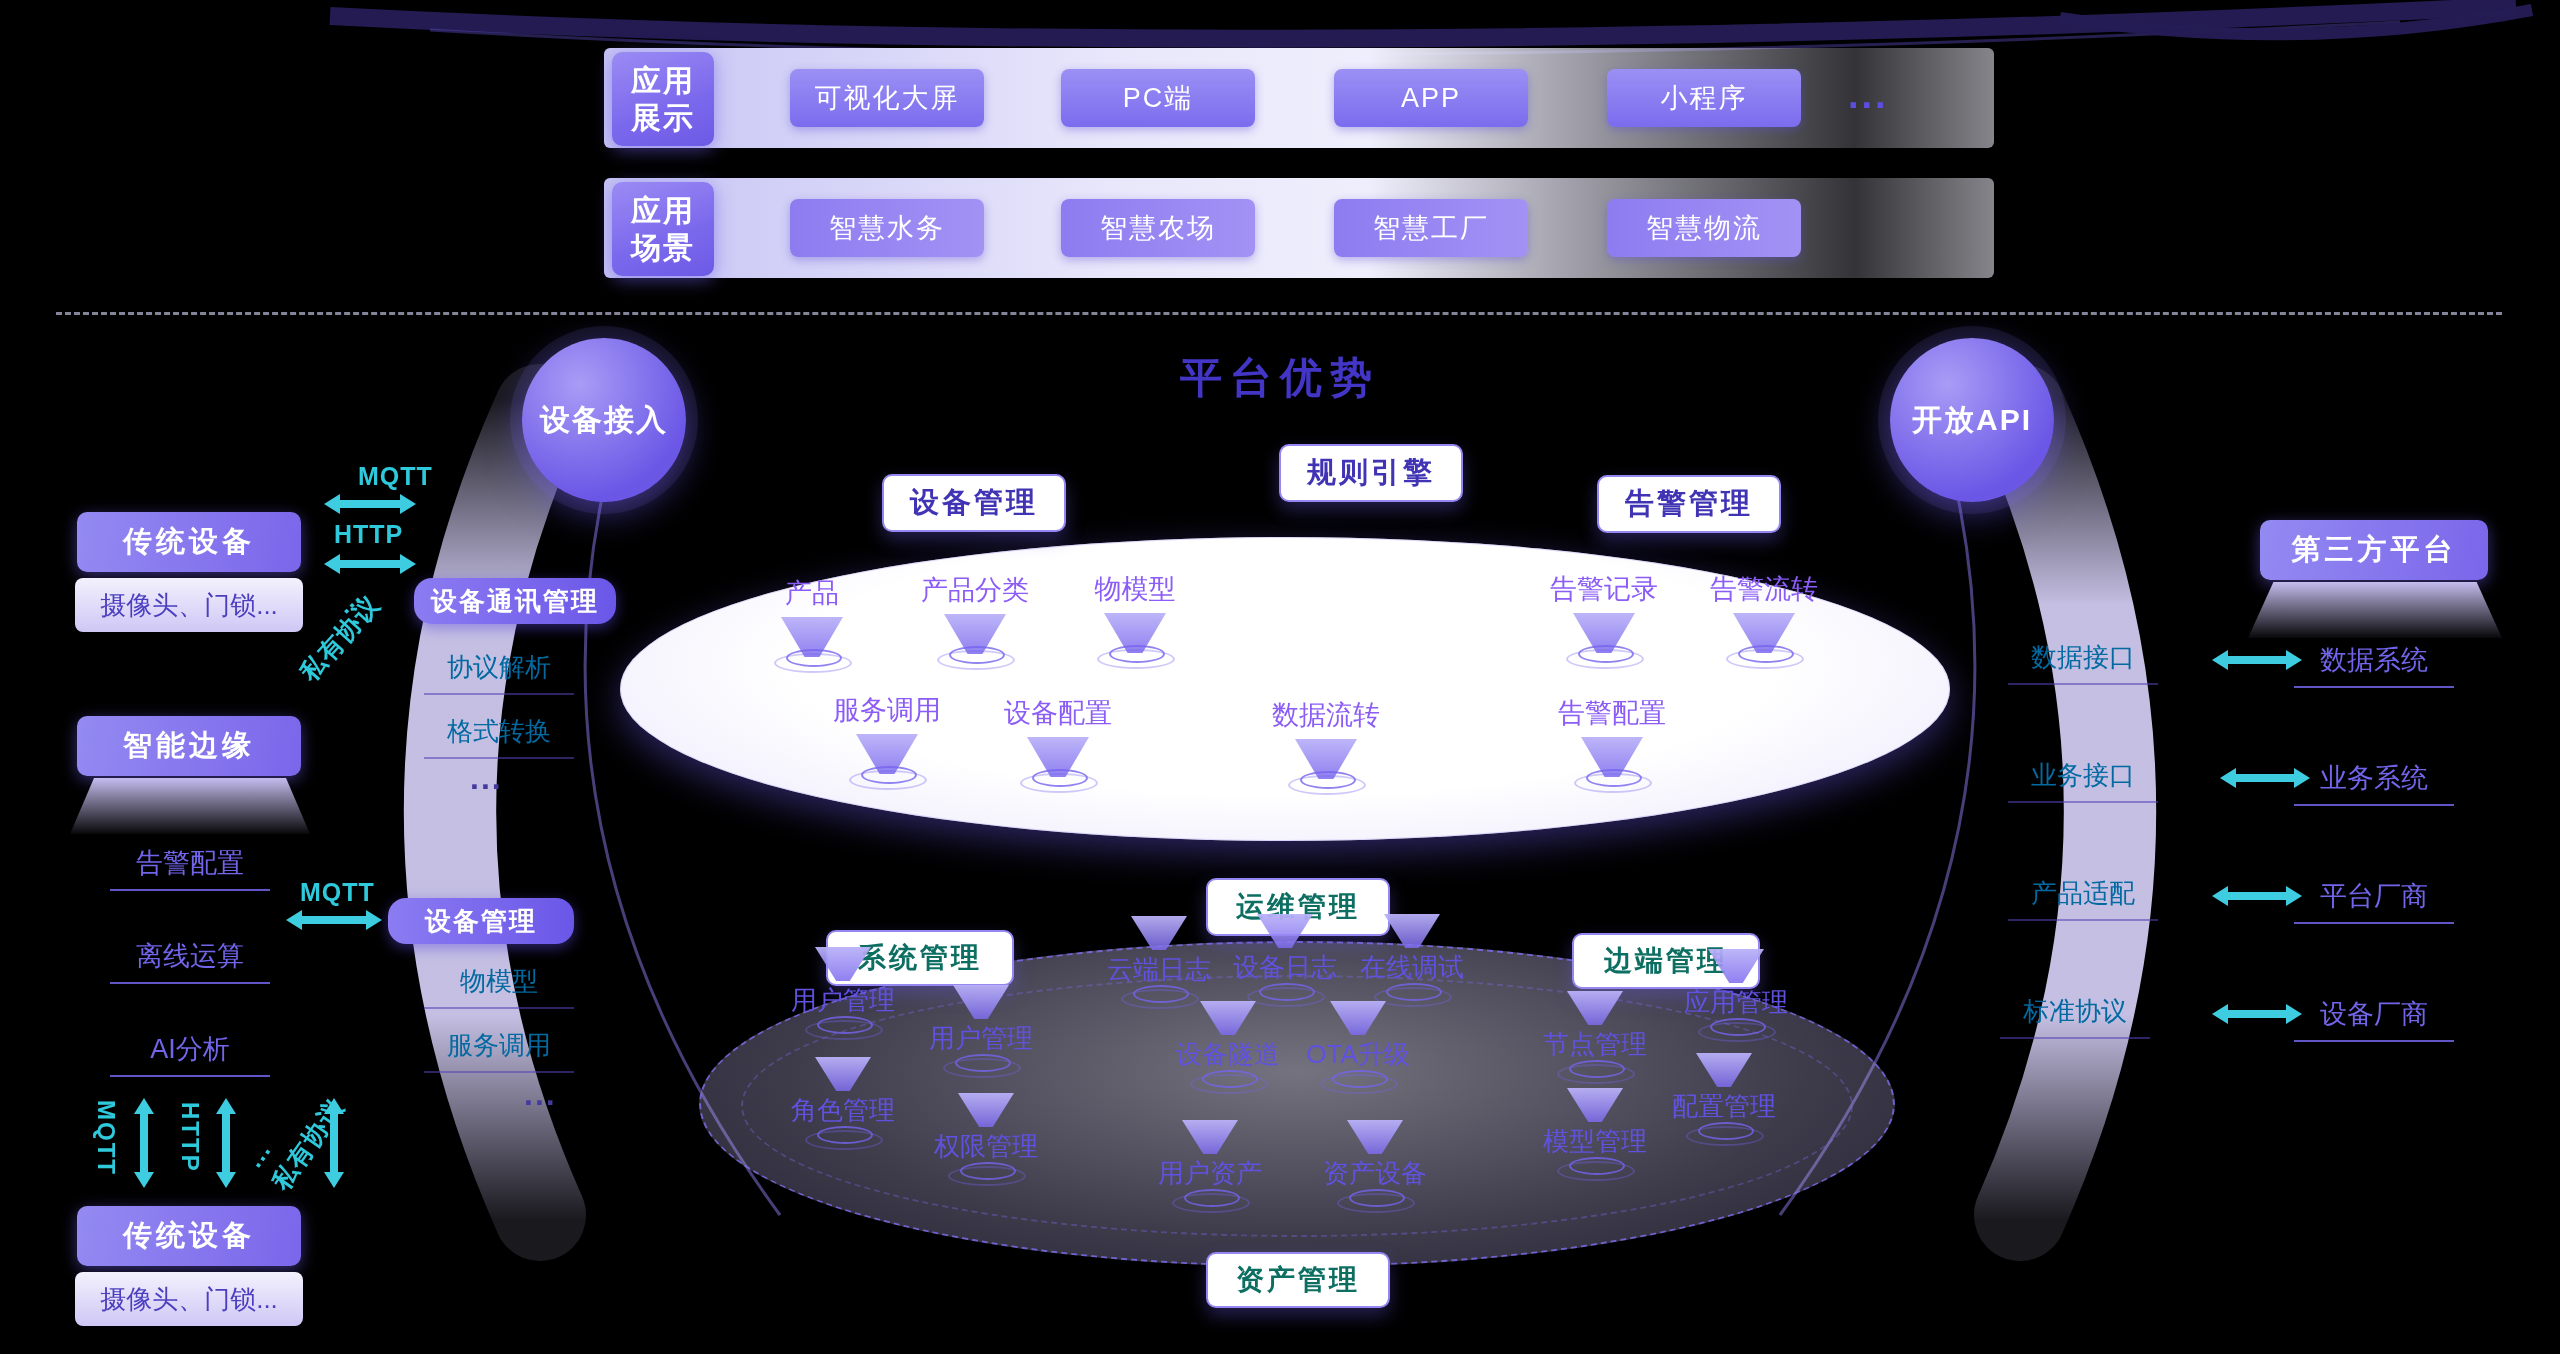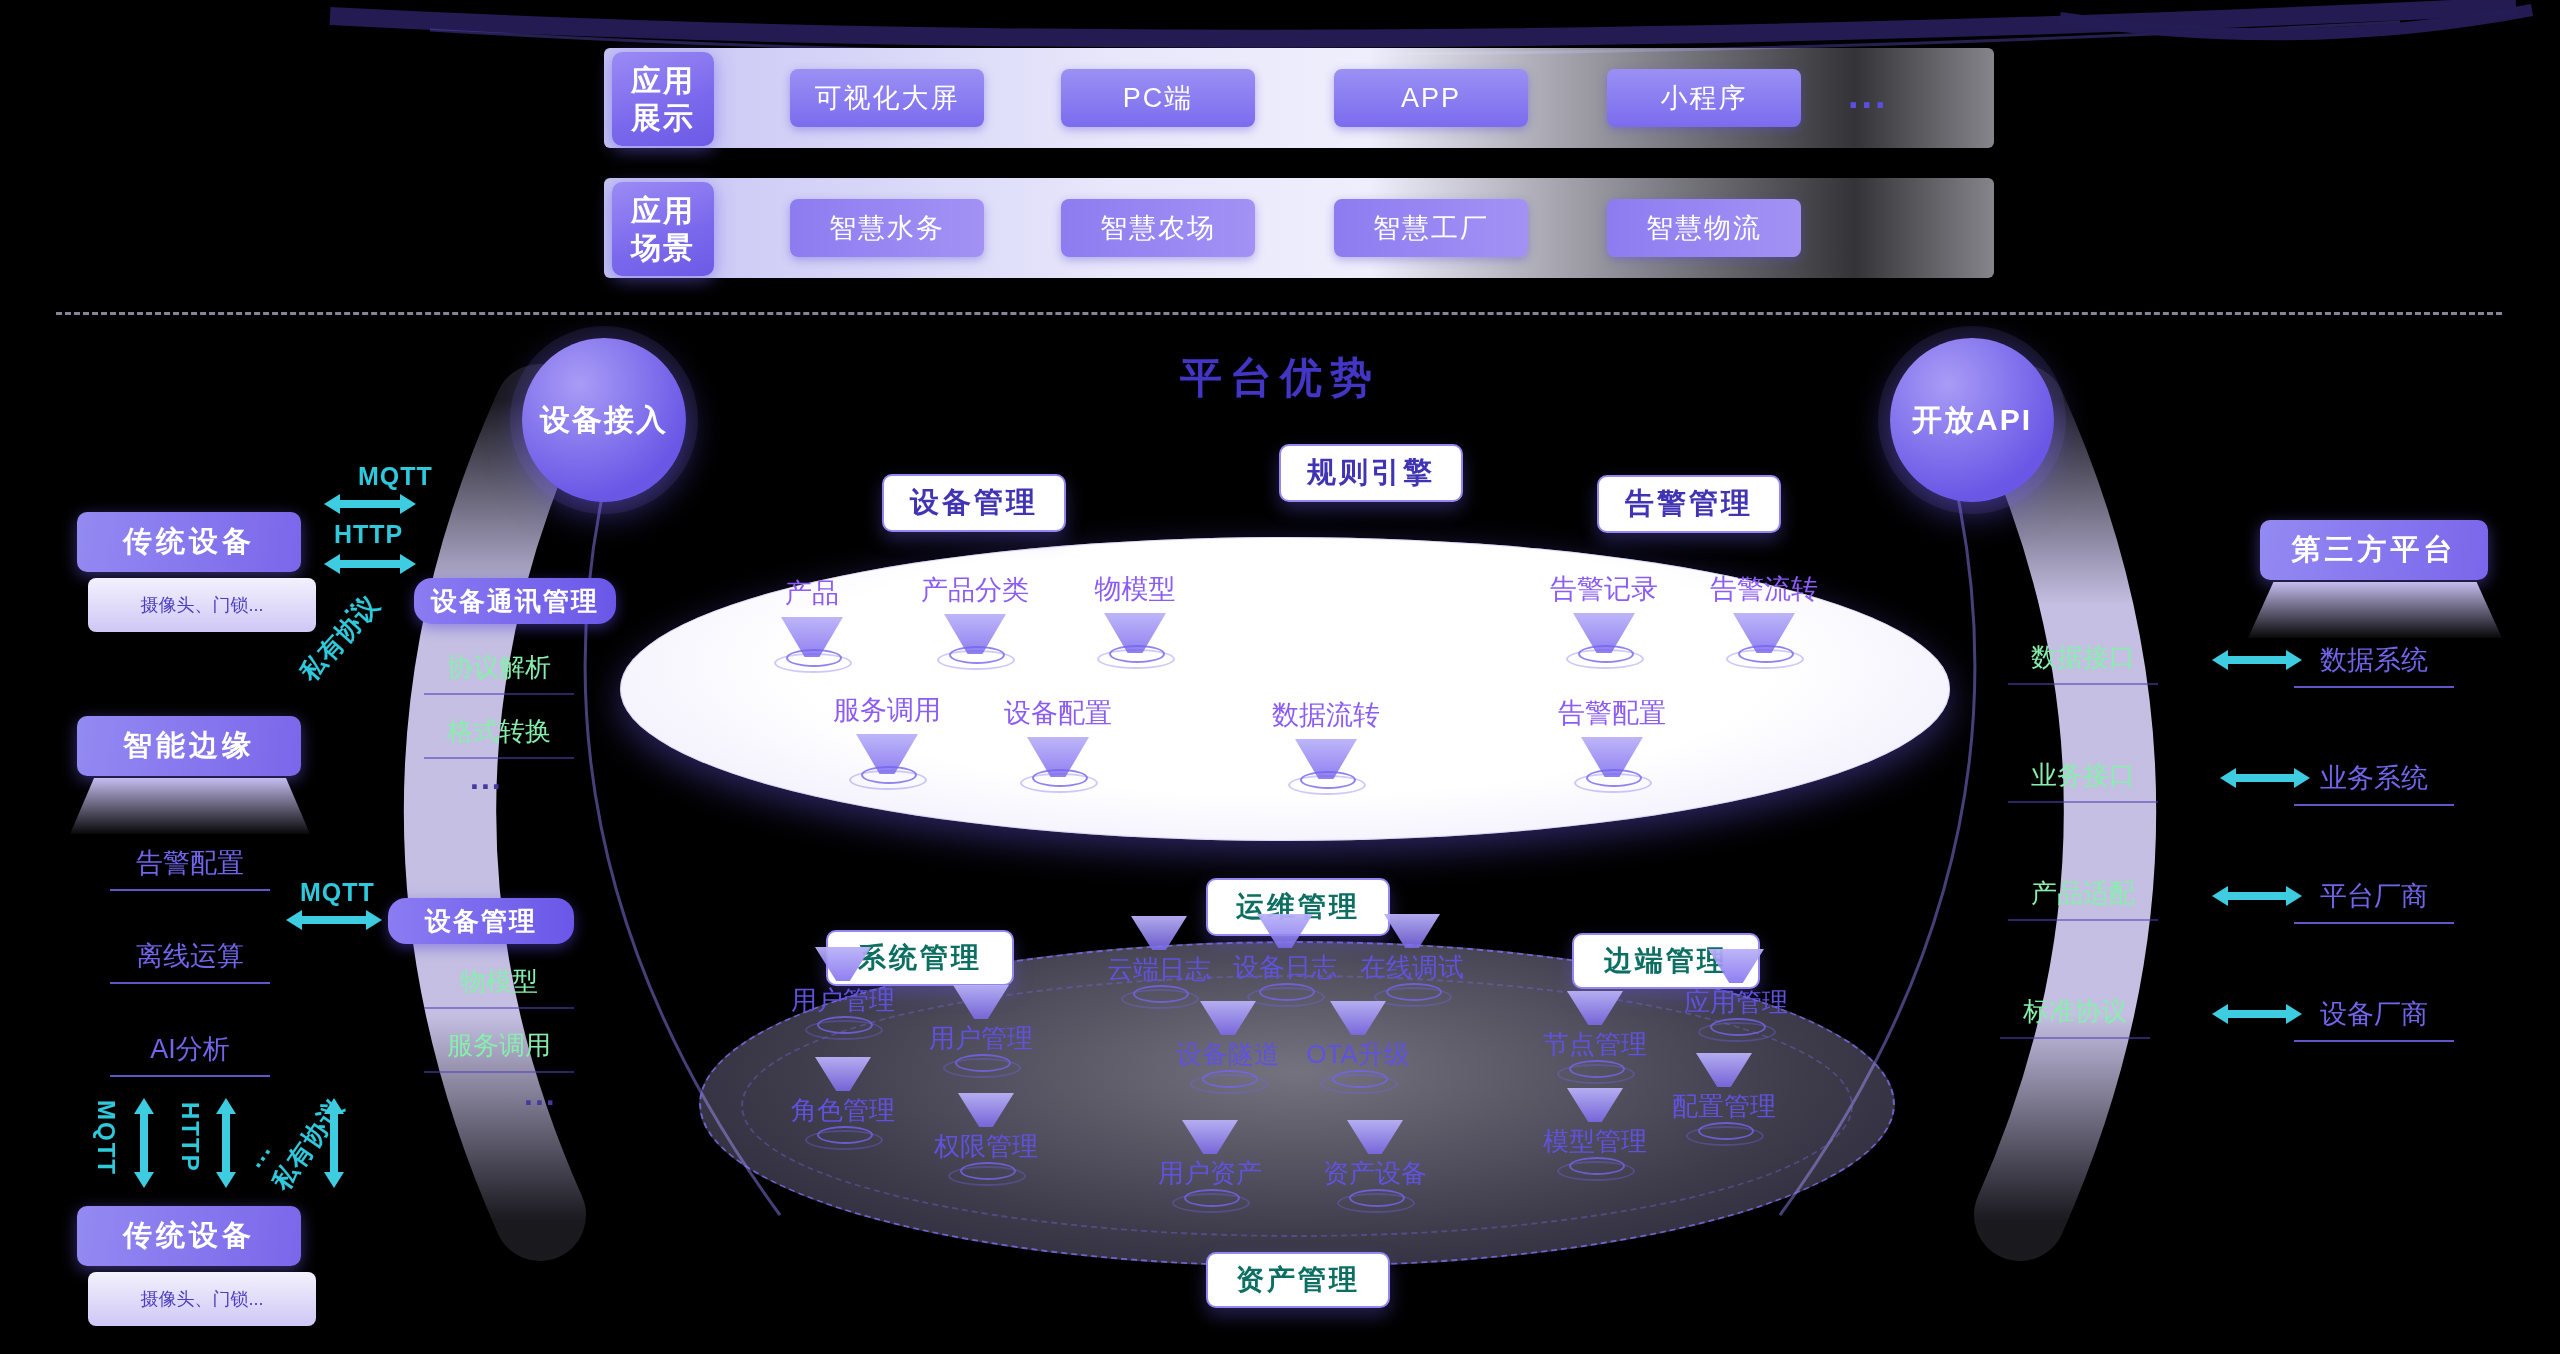--- a/index.html
+++ b/index.html
@@ -31,22 +31,22 @@
     color:#fff;font-size:30px;font-weight:bold;letter-spacing:2px;
     display:flex;align-items:center;justify-content:center;
     box-shadow:0 0 0 12px rgba(130,115,240,.12),0 10px 36px rgba(100,85,230,.55);}
 
   
   .solid-box{position:absolute;width:224px;height:60px;border-radius:10px;
     background:linear-gradient(100deg,#948af2 0%,#7a66ea 100%);color:#fff;font-size:29px;
     font-weight:bold;display:flex;align-items:center;justify-content:center;letter-spacing:4px;
     box-shadow:0 4px 16px rgba(108,92,231,.5);}
   .sub-box{position:absolute;width:228px;height:54px;border-radius:8px;
-    background:linear-gradient(180deg,#f3f1fd 0%,#cfc7f5 100%);color:#4b3fc0;font-size:18px;
-    display:flex;align-items:center;justify-content:center;margin-left:13px;}
+    background:linear-gradient(180deg,#f3f1fd 0%,#cfc7f5 100%);color:#4b3fc0;font-size:26px;
+    display:flex;align-items:center;justify-content:center;}
   .stand{position:absolute;clip-path:polygon(10% 0,90% 0,100% 100%,0 100%);
     background:linear-gradient(180deg,rgba(205,197,246,.95),rgba(205,197,246,.04));}
 
   .line-item{position:absolute;width:160px;text-align:center;color:#7165ea;font-size:27px;
     padding-bottom:8px;border-bottom:2px solid rgba(113,101,234,.85);white-space:nowrap;}
 
   
   .proto{position:absolute;color:#2fc9dc;font-weight:bold;font-size:25px;letter-spacing:1px;white-space:nowrap;}
   .proto-v{position:absolute;color:#2fc9dc;font-weight:bold;font-size:24px;writing-mode:vertical-rl;letter-spacing:2px;}
   .h-arrow{position:absolute;height:8px;background:#3ecde0;border-radius:2px;}
@@ -57,21 +57,21 @@
   .v-arrow{position:absolute;width:8px;background:#3ecde0;border-radius:2px;}
   .v-arrow::before{content:'';position:absolute;top:-16px;left:-6px;width:0;height:0;
     border:10px solid transparent;border-bottom:16px solid #3ecde0;}
   .v-arrow::after{content:'';position:absolute;bottom:-16px;left:-6px;width:0;height:0;
     border:10px solid transparent;border-top:16px solid #3ecde0;}
 
   
   .panel-pill{position:absolute;border-radius:18px;background:linear-gradient(90deg,#8b7cf2,#6a57e8);
     color:#fff;font-size:26px;font-weight:bold;letter-spacing:2px;display:flex;align-items:center;
     justify-content:center;box-shadow:0 4px 14px rgba(90,70,220,.5);}
-  .panel-item{position:absolute;width:150px;text-align:center;color:#86efac;font-size:26px;
+  .panel-item{position:absolute;width:150px;text-align:center;color:#0369a1;font-size:26px;
     padding-bottom:8px;border-bottom:2px solid rgba(80,66,180,.55);white-space:nowrap;}
   .panel-dots{position:absolute;color:#433a9e;font-size:32px;font-weight:bold;letter-spacing:2px;}
 
   
   #ellipse-top{position:absolute;left:620px;top:537px;width:1330px;height:304px;border-radius:50%;
     background:radial-gradient(ellipse at 50% 42%,#ffffff 52%,#f4f2fd 74%,#e2dcfa 92%,#d4ccf8 100%);
     box-shadow:0 12px 36px rgba(104,88,230,.42), inset 0 0 0 1px rgba(200,190,248,.6);}
   #ellipse-bottom{position:absolute;left:699px;top:941px;width:1192px;height:322px;border-radius:50%;
     border:2px dashed rgba(126,110,240,.8);
     background:radial-gradient(ellipse at 50% 40%,rgba(232,228,252,.5) 0%,rgba(205,196,248,.3) 60%,rgba(174,160,244,.2) 100%);}

